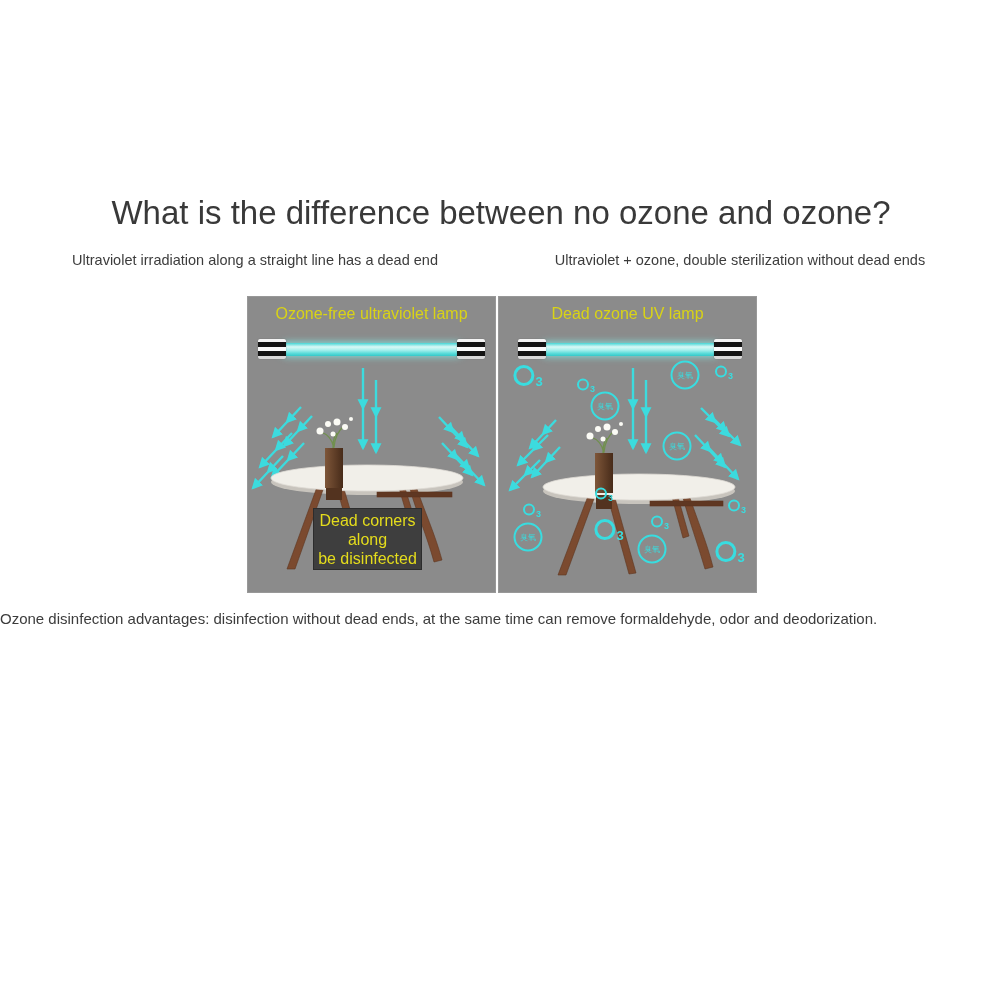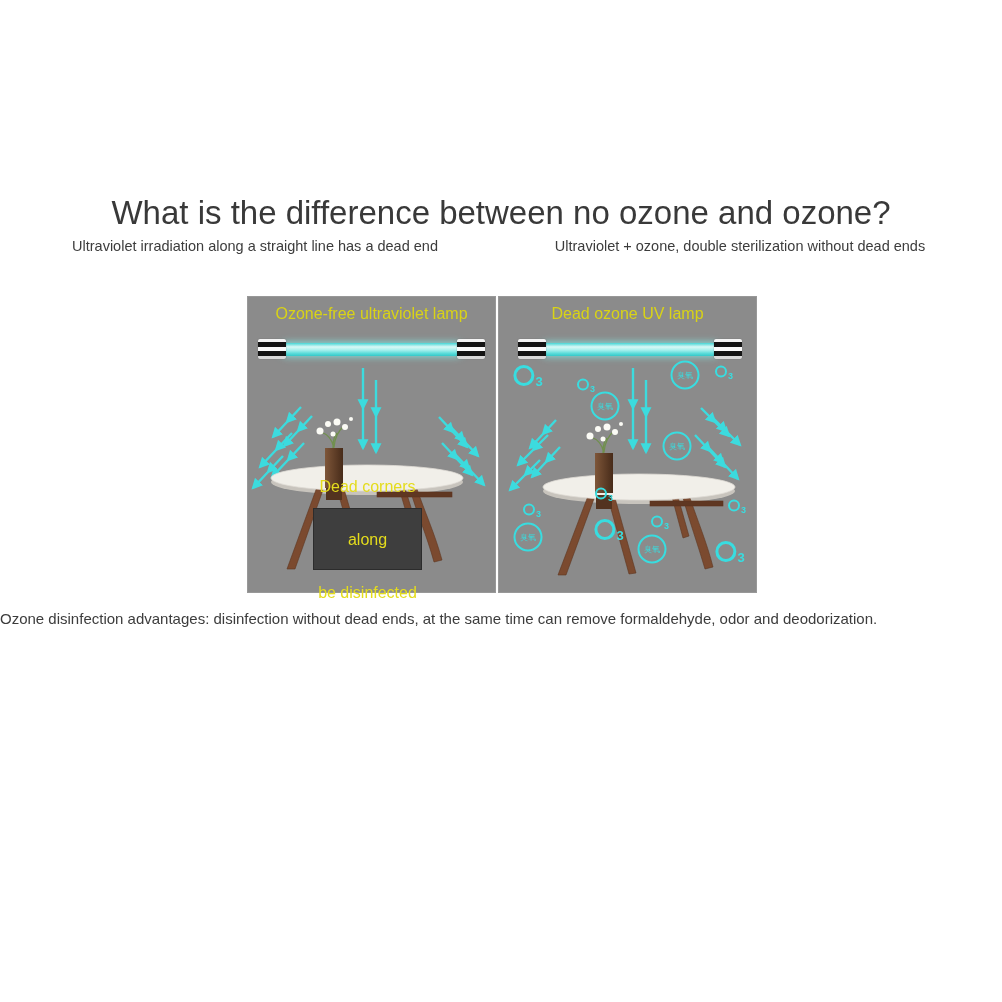--- a/index.html
+++ b/index.html
@@ -2,21 +2,21 @@
 <html><head>
 <meta charset="utf-8">
 <style>
   html,body{margin:0;padding:0;background:#ffffff;}
   .page{position:relative;width:1002px;height:1002px;background:#ffffff;overflow:hidden;
         font-family:"Liberation Sans", sans-serif;color:#3b3b3b;}
 
   .main-title{position:absolute;left:0;top:172px;width:1002px;text-align:center;
               font-size:33px;font-weight:400;letter-spacing:0;color:#393939;}
 
-  .subtitle{position:absolute;top:238px;font-size:14.5px;color:#3c3c3c;text-align:center;}
+  .subtitle{position:absolute;top:252px;font-size:14.5px;color:#3c3c3c;text-align:center;}
   .subtitle.left{left:35px;width:440px;}
   .subtitle.right{left:520px;width:440px;}
 
   .panels{position:absolute;left:247px;top:296px;display:flex;gap:2px;border-radius:24px;}
   .panel{position:relative;height:297px;background:#8b8b8b;box-shadow:inset 0 0 0 1px #989898;}
   .panel.left{width:249px;}
   .panel.right{width:259px;}
 
   .panel-title{position:absolute;top:9px;left:0;width:100%;text-align:center;
                font-size:16px;font-weight:500;color:#d9d316;}
@@ -30,21 +30,21 @@
      box-shadow:0 0 1px #555;}
   .lamp .tube{flex:1 1 auto;height:13px;margin:0 -5px;z-index:1;border-radius:6px;
      background:linear-gradient(180deg,#46d5d5 0%,#d9f8f6 30%,#a5efec 55%,#5adcda 80%,#35c8c8 100%);
      box-shadow:0 0 7px 1px rgba(130,235,230,.85);}
 
   .rays{position:absolute;left:0;top:0;}
 
   
   .dead-box{position:absolute;left:66px;top:212px;width:107px;height:60px;background:#3e3e3e;
             border:1px solid #2c2c2c;display:flex;flex-direction:column;align-items:center;
-            justify-content:center;z-index:3;gap:34px;}
+            justify-content:center;z-index:3;}
   .dead-box div{color:#e4dc1c;font-size:16px;line-height:19px;white-space:nowrap;}
 
   
   .o3-layer{position:absolute;inset:0;z-index:3;}
   .o3{position:absolute;transform:translate(-50%,-50%);display:flex;align-items:flex-start;
       color:#38dde0;font-weight:bold;}
   .o3 .ring{border-style:solid;border-color:#38dde0;border-radius:50%;background:transparent;}
   .o3.large .ring{width:15px;height:15px;border-width:3px;}
   .o3.large .sub{font-size:13px;margin:9px 0 0 1px;}
   .o3.small .ring{width:8px;height:8px;border-width:2px;}

